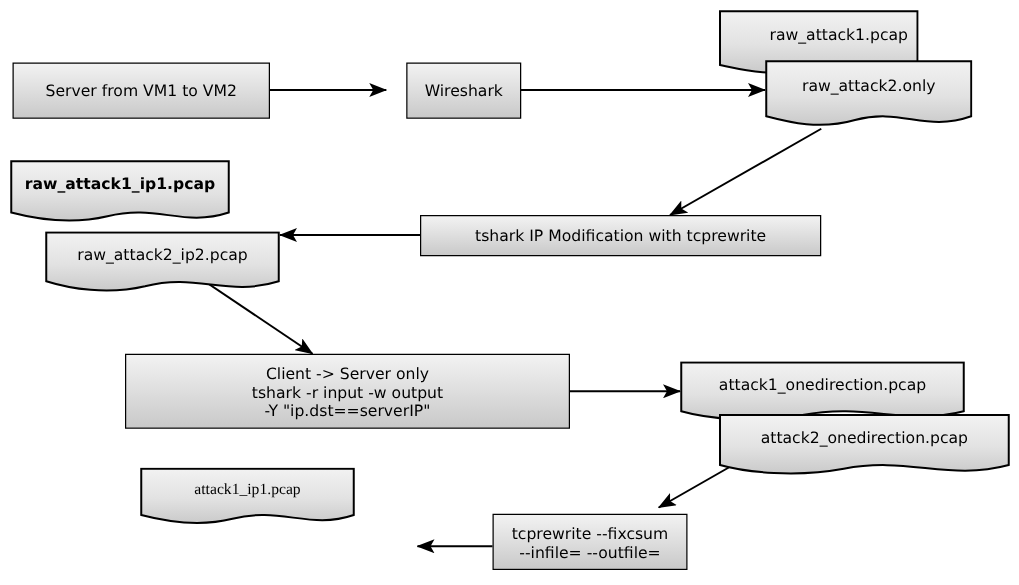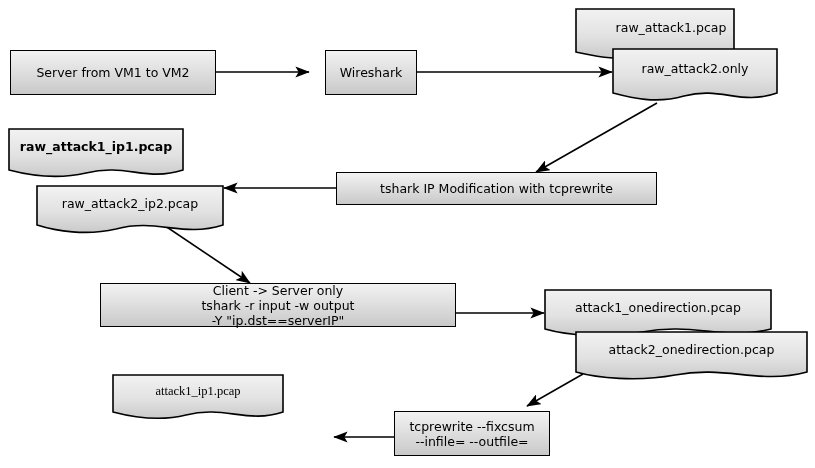--- a/index.html
+++ b/index.html
@@ -98,21 +98,21 @@
   </div>
 
   <div class="node proc" style="left:325px; top:50px; width:92px; height:45px;">
     <span>Wireshark</span>
   </div>
 
   <div class="node proc" style="left:336px; top:172px; width:321px; height:33px;">
     <span>tshark IP Modification with tcprewrite</span>
   </div>
 
-  <div class="node proc" style="left:100px; top:283px; width:356px; height:44px;">
+  <div class="node proc" style="left:100px; top:283px; width:356px; height:60px;">
     <span>Client -&gt; Server only
 tshark -r input -w output
 -Y "ip.dst==serverIP"</span>
   </div>
 
   <div class="node proc" style="left:394px; top:411px; width:156px; height:45px;">
     <span>tcprewrite --fixcsum
 --infile= --outfile=</span>
   </div>
 

